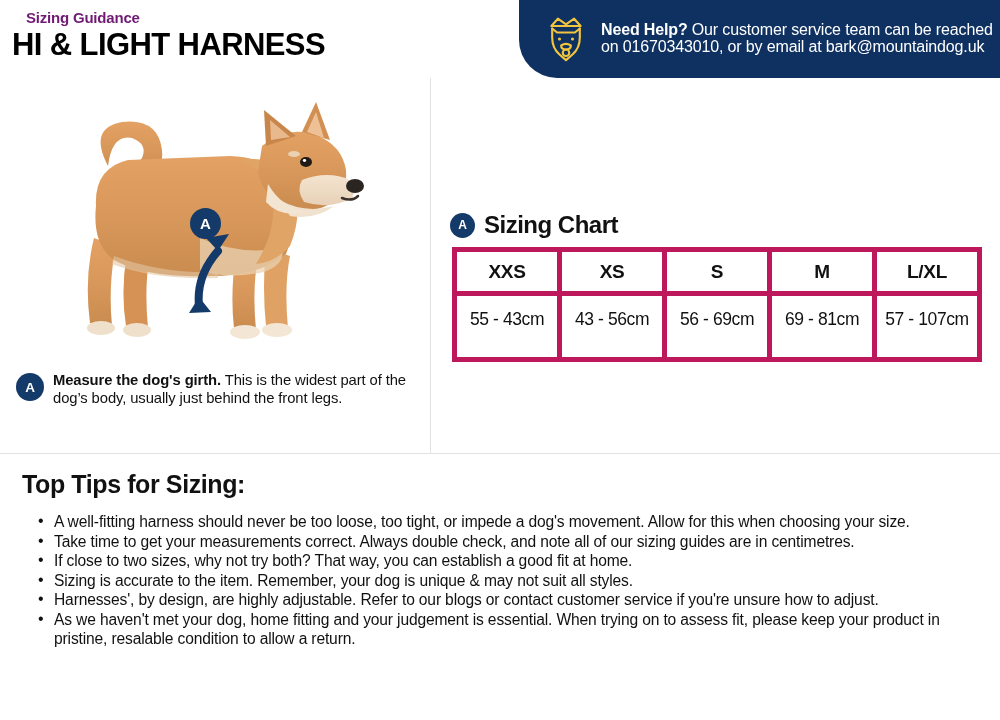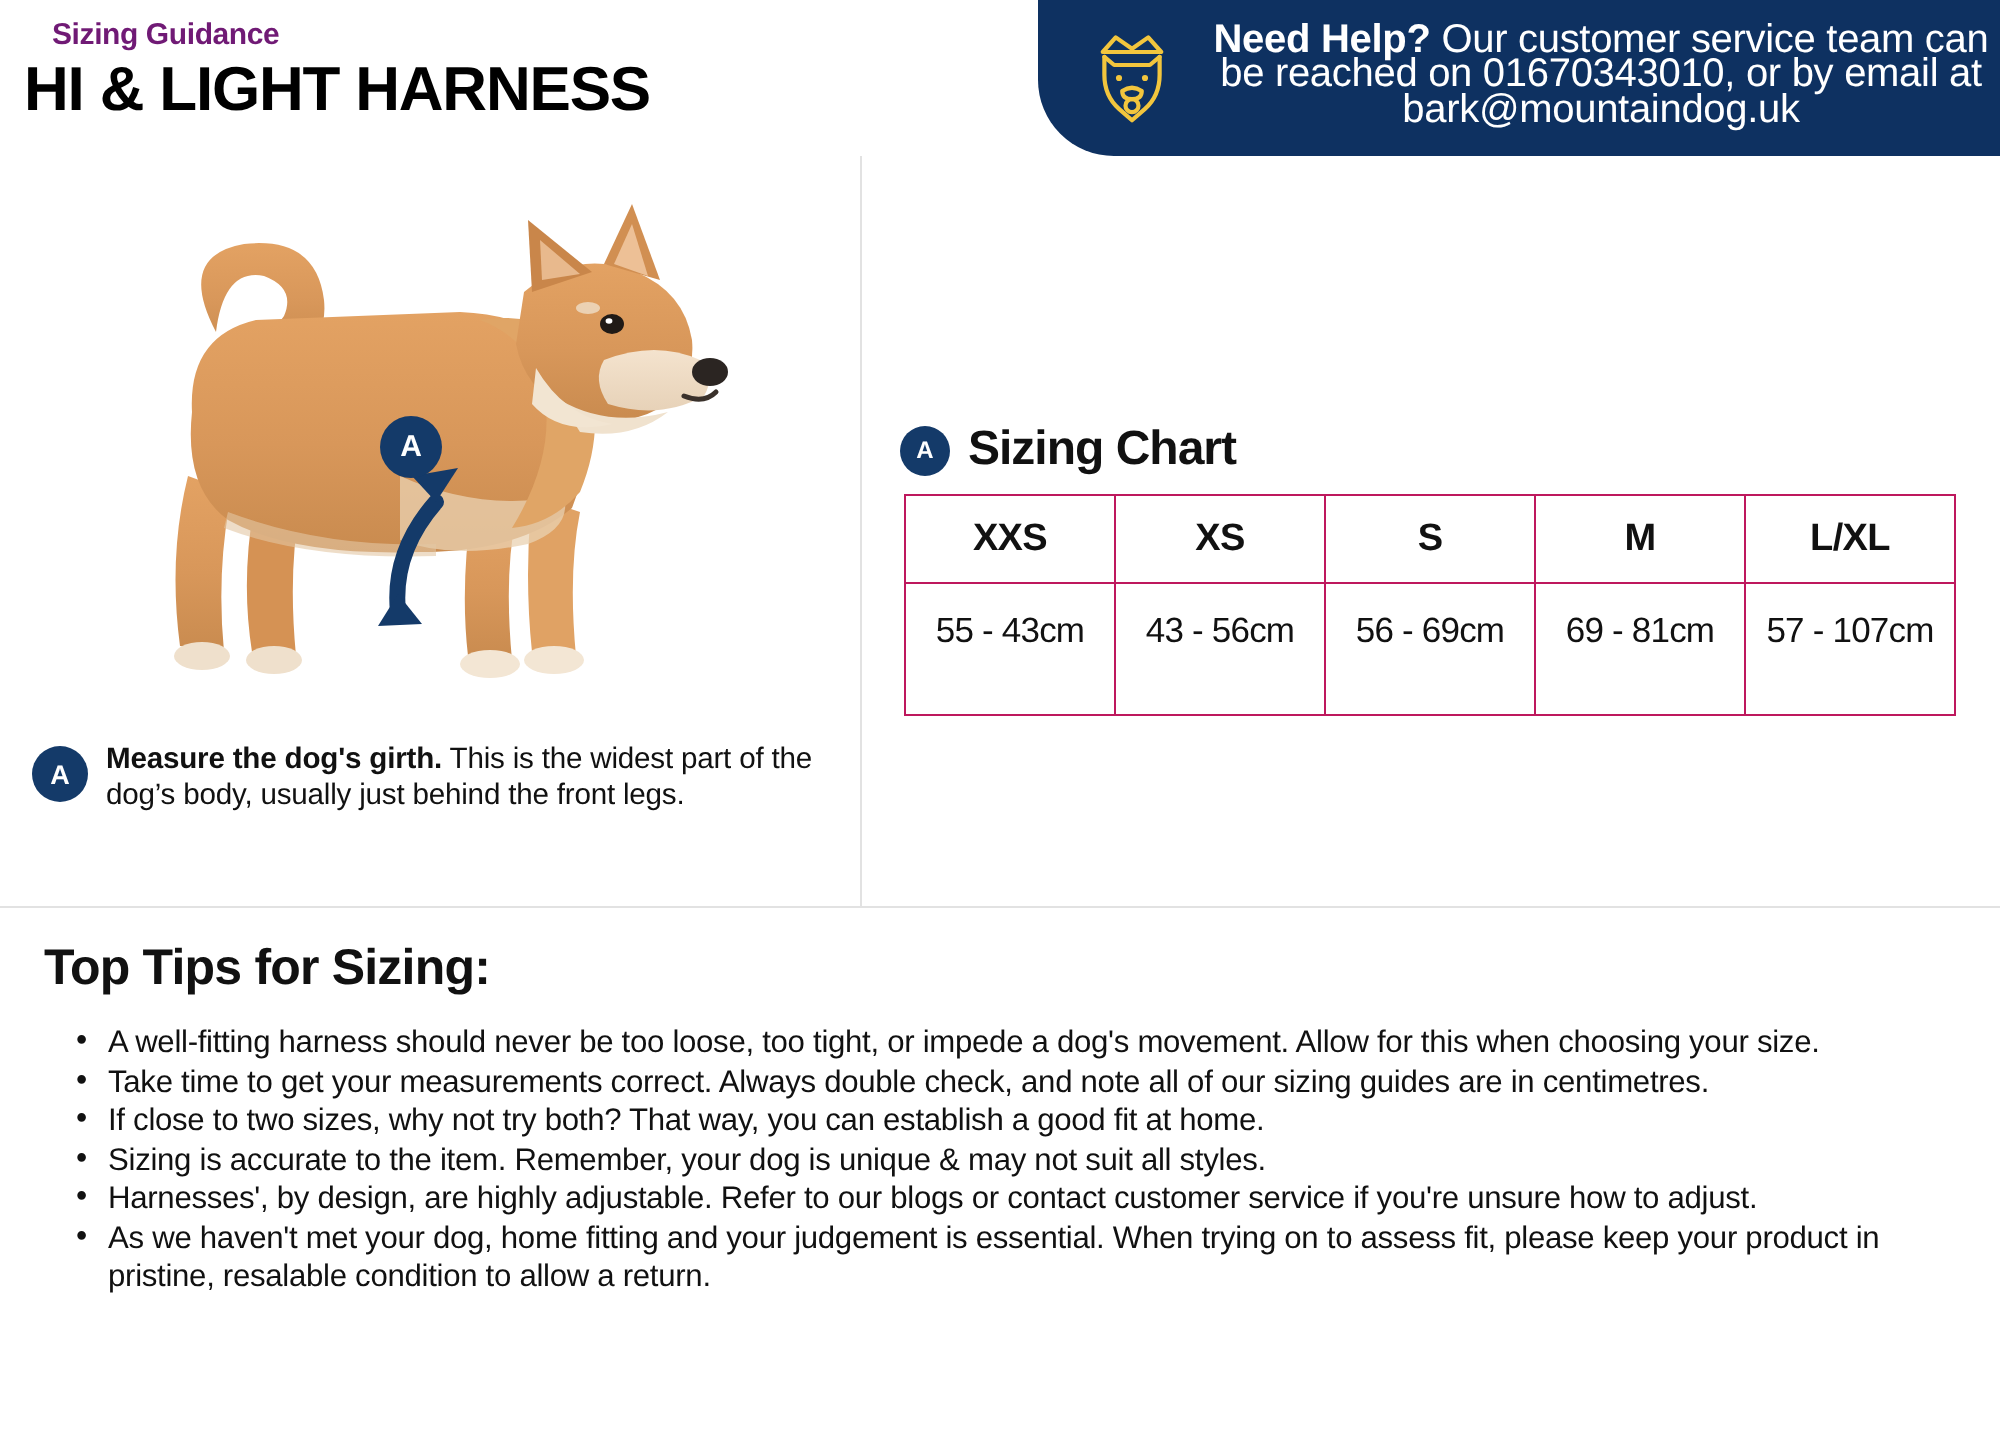--- a/index.html
+++ b/index.html
@@ -35,26 +35,25 @@
   .help-logo {
     width: 58px;
     height: 58px;
     flex: 0 0 58px;
     display: flex;
     align-items: center;
     justify-content: center;
   }
   .help-text {
     color: #ffffff;
-    font-size: 20px;
+    font-size: 16px;
     line-height: 17.5px;
     letter-spacing: -0.15px;
     padding-left: 6px;
     padding-bottom: 2px;
-    text-align: center;
   }
   .help-text b { font-weight: bold; }
 
   
   .eyebrow {
     position: absolute;
     left: 26px;
     top: 9px;
     color: #701a75;
     font-size: 15px;
@@ -166,21 +165,21 @@
   .size-table {
     position: absolute;
     left: 452px;
     top: 247px;
     width: 526px;
     border-collapse: collapse;
     table-layout: fixed;
   }
   .size-table th,
   .size-table td {
-    border: 1px solid #be185d;
+    border: 5px solid #be185d;
     width: 105px;
     text-align: center;
     white-space: nowrap;
     color: #111111;
   }
   .size-table th {
     height: 44px;
     font-size: 19px;
     font-weight: bold;
     letter-spacing: -0.3px;

